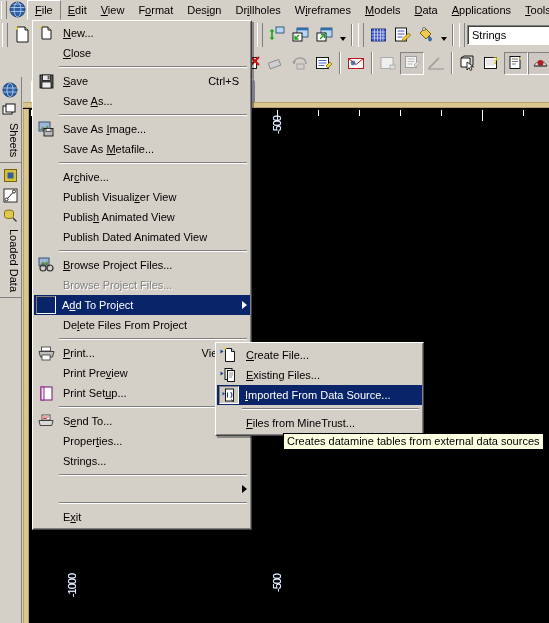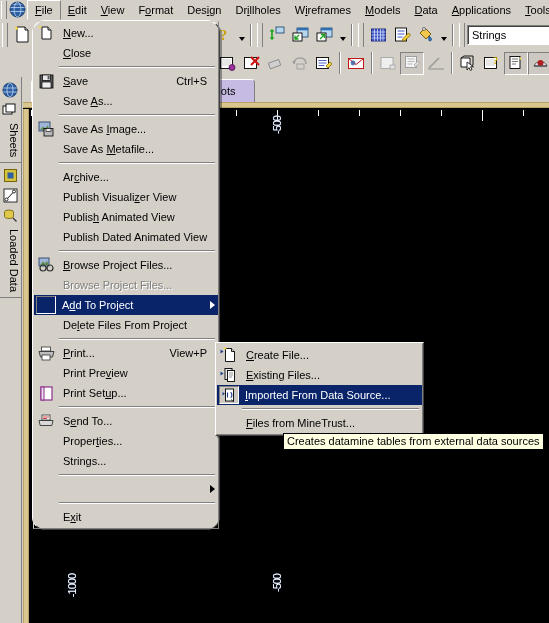--- a/index.html
+++ b/index.html
@@ -529,21 +529,21 @@
     <div class="tick" style="left:500px;top:33px; height:6px;"></div>
 
     <div class="axlabel" style="left:43px; top:39px;">-1000</div>
     <div class="axlabel" style="left:248px; top:39px;">-500</div>
 
     <div class="axlabel" style="left:43px; top:497px;">-1000</div>
     <div class="axlabel" style="left:248px; top:497px;">-500</div>
 
   </div>
 
-  <div class="menu" id="filemenu" style="left:32px; top:20px; width:188px;border-radius:13px;">
+  <div class="menu" id="filemenu" style="left:32px; top:20px; width:220px;">
 
     <div class="mi">
       <span class="mi-icon">
         <svg width="16" height="16" viewBox="0 0 16 16">
           <path d="M4 2h6l3 3v9H4z" fill="#fff" stroke="#000" stroke-width="0.9"></path>
           <path d="M10 2v3h3" fill="#dcdcdc" stroke="#000" stroke-width="0.9"></path>
           <path d="M1.5 1.2l1.5 1.5M1.5 2.9l1.5-1.5M0.6 2h2.6" stroke="#f5d742" stroke-width="1.2"></path>
         </svg>
       </span>
       <span class="mi-label"><span class="u">N</span>ew...</span>

